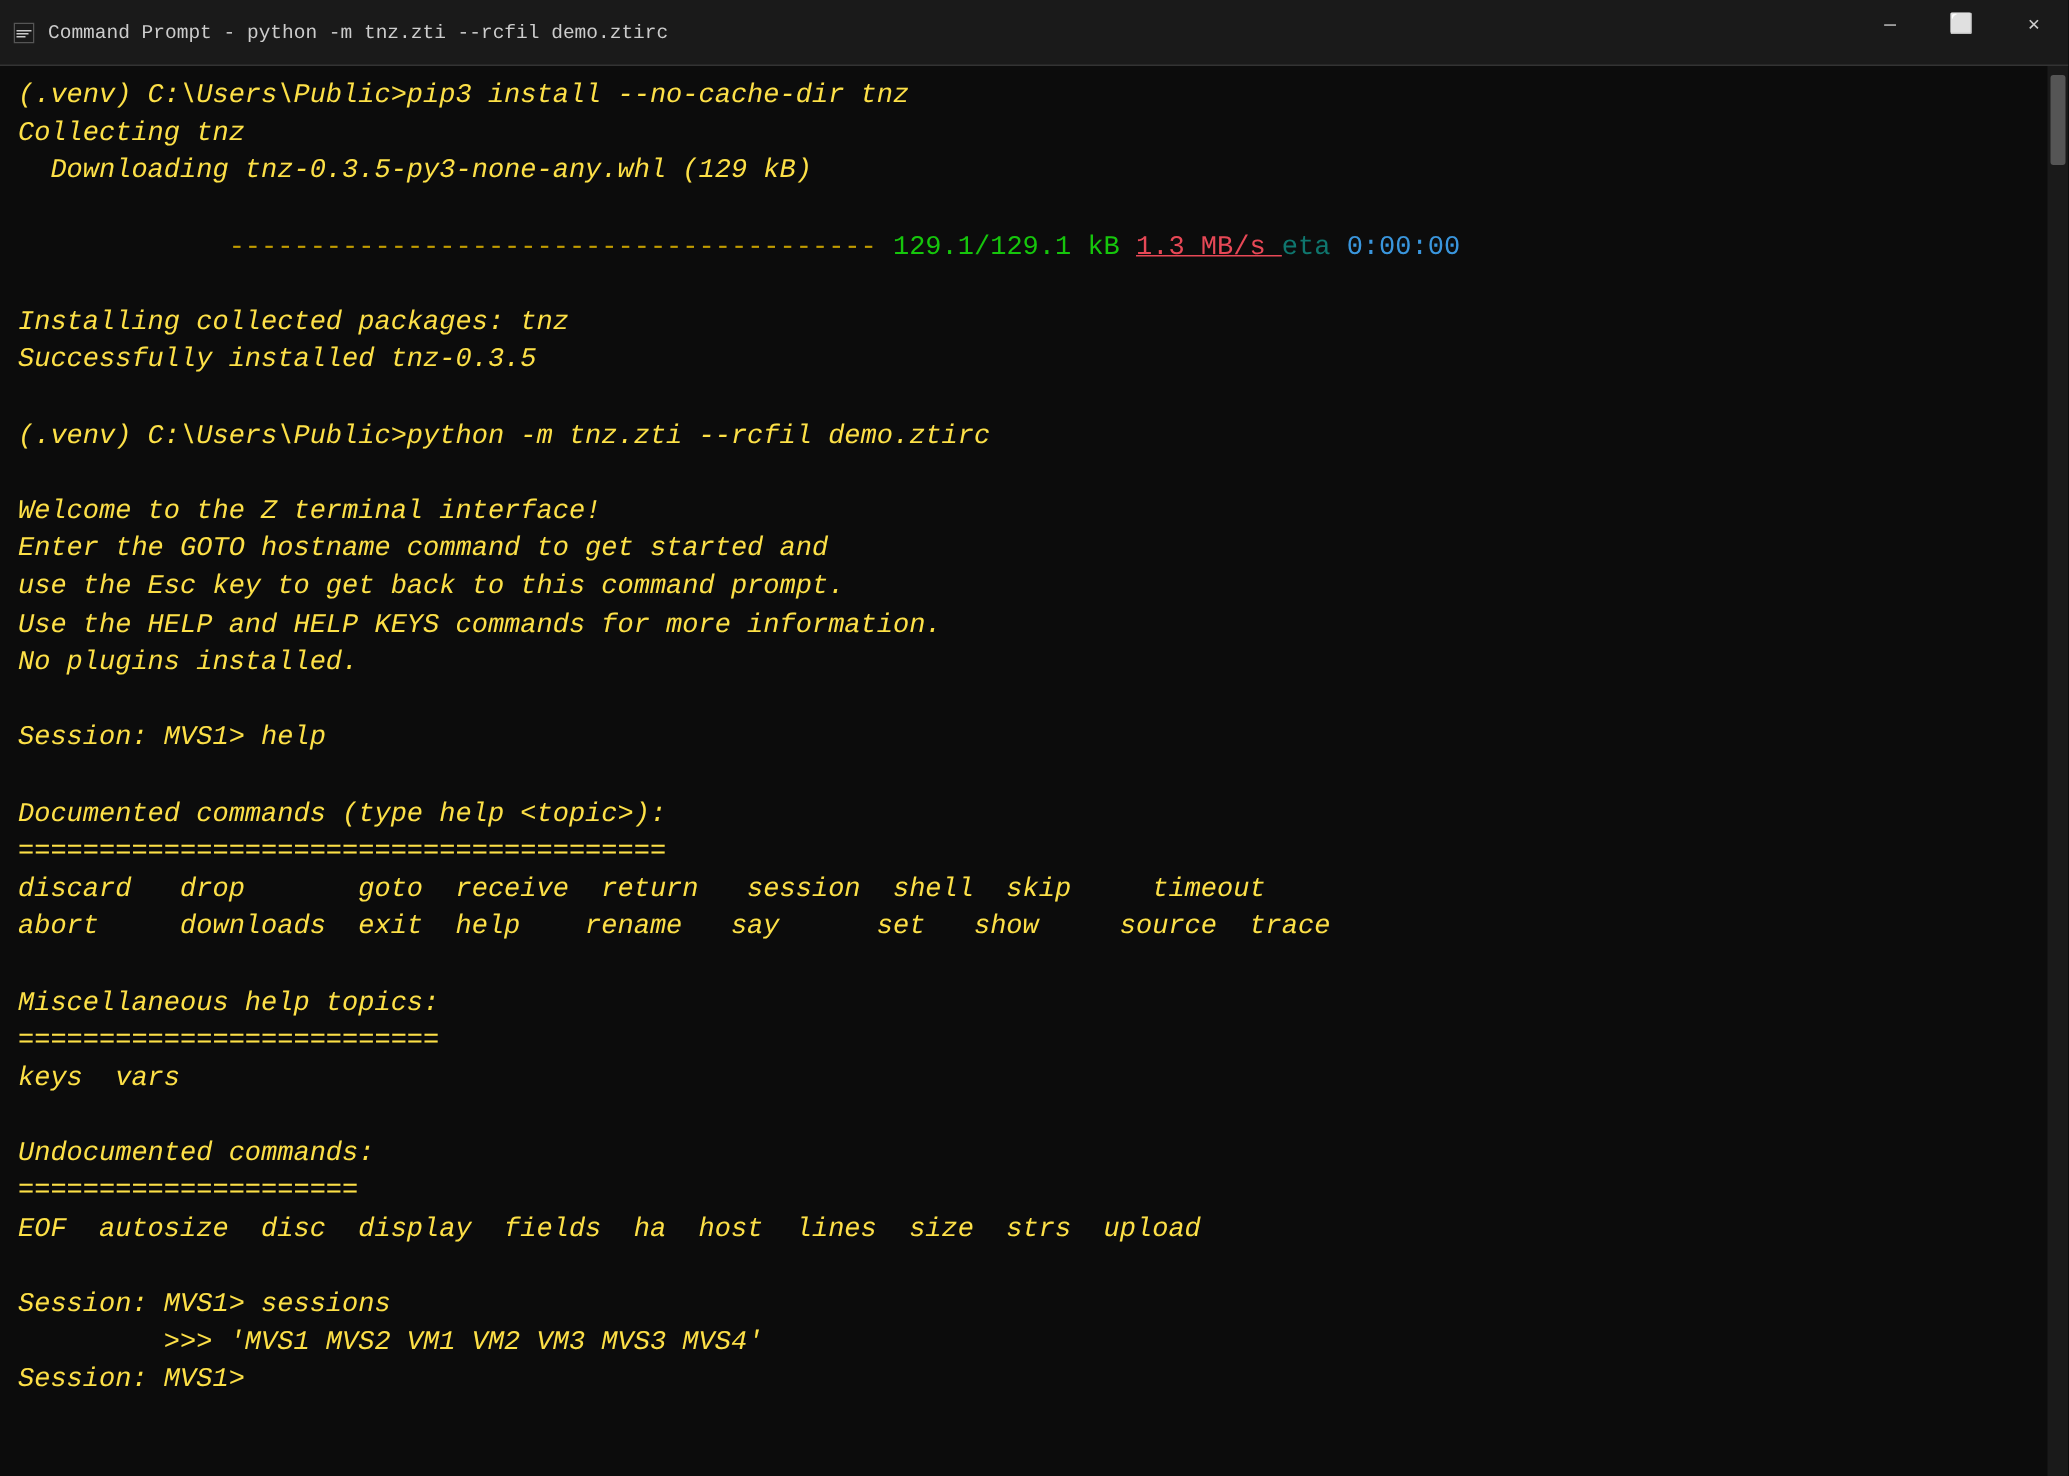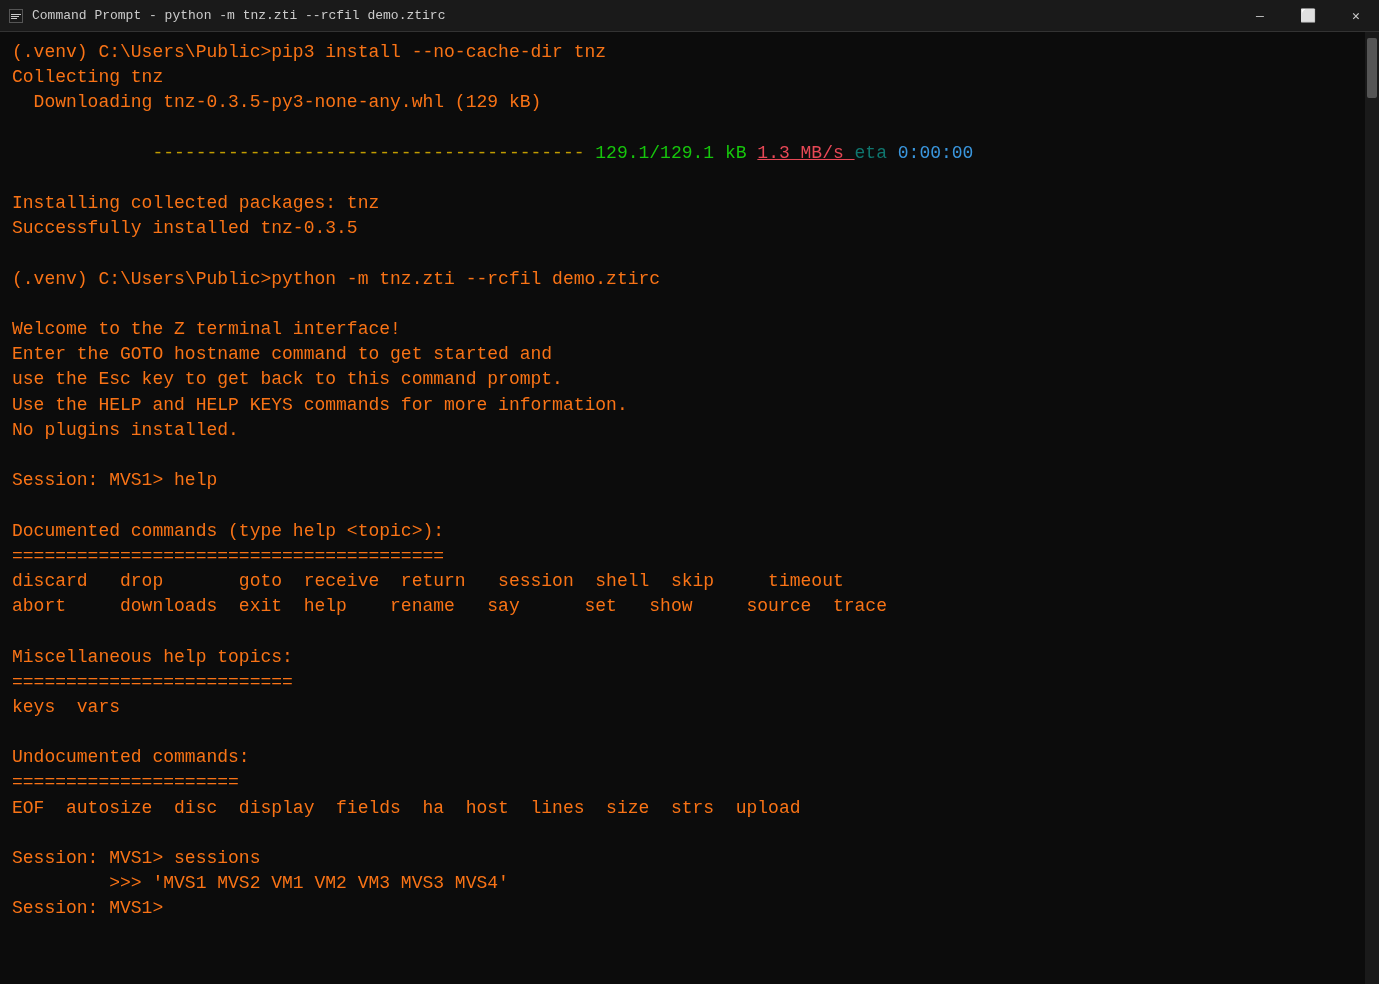--- a/index.html
+++ b/index.html
@@ -21,21 +21,21 @@
     .window {
       width: 1379px;
       height: 984px;
       background: #0c0c0c;
       display: flex;
       flex-direction: column;
     }
 
     .title-bar {
       background: #1a1a1a;
-      height: 32px;
+      height: 44px;
       display: flex;
       align-items: center;
       padding: 0 8px;
       flex-shrink: 0;
       border-bottom: 1px solid #333;
       position: relative;
     }
 
     .title-bar-icon {
       width: 16px;
@@ -102,21 +102,21 @@
       background: #555;
       border-radius: 2px;
       margin-top: 4px;
     }
 
     .line {
       white-space: pre;
       min-height: 1.4em;
     }
 
-    .color-white { color: #f97316; }
+    .color-white { color: #fde047; font-style: italic; }
 
     .progress-dash { color: #c19c00; }
     .progress-num { color: #16c60c; }
     .progress-speed { color: #e74856; text-decoration: underline; }
     .progress-eta-label { color: #0f766e; }
     .progress-eta-value { color: #3a96dd; text-align: center; }
   </style>
 </head>
 <body>
 

